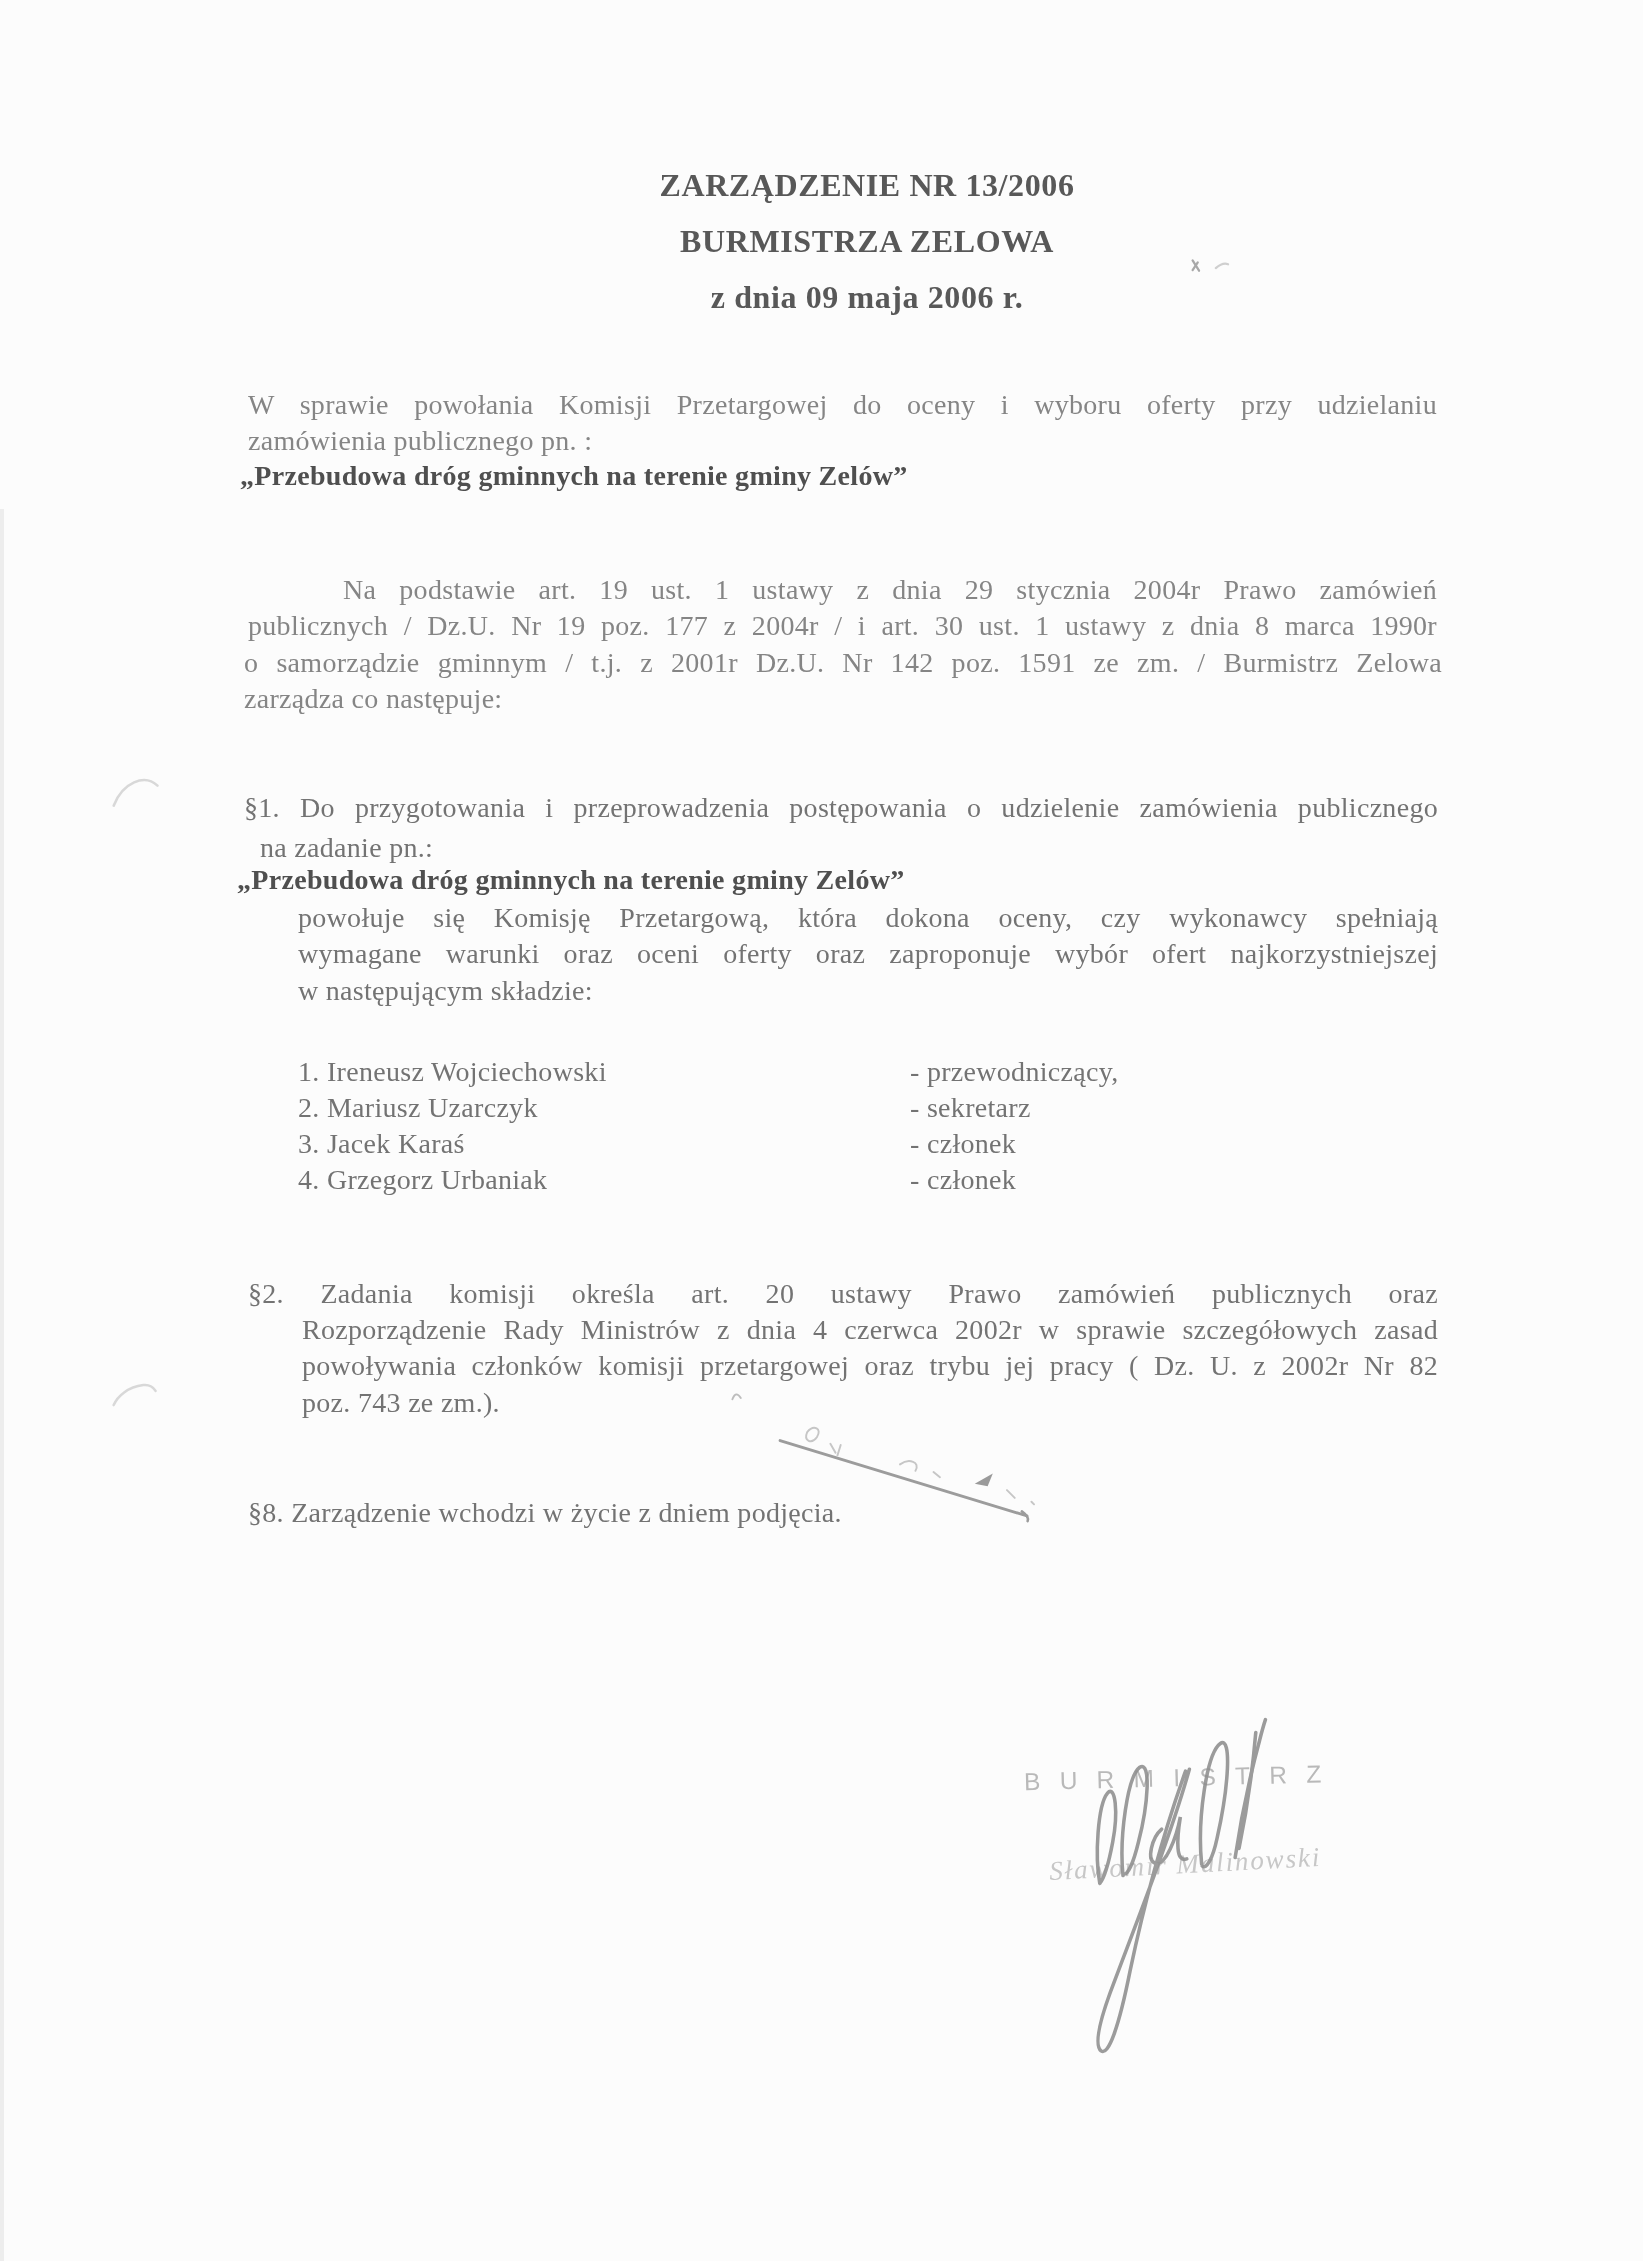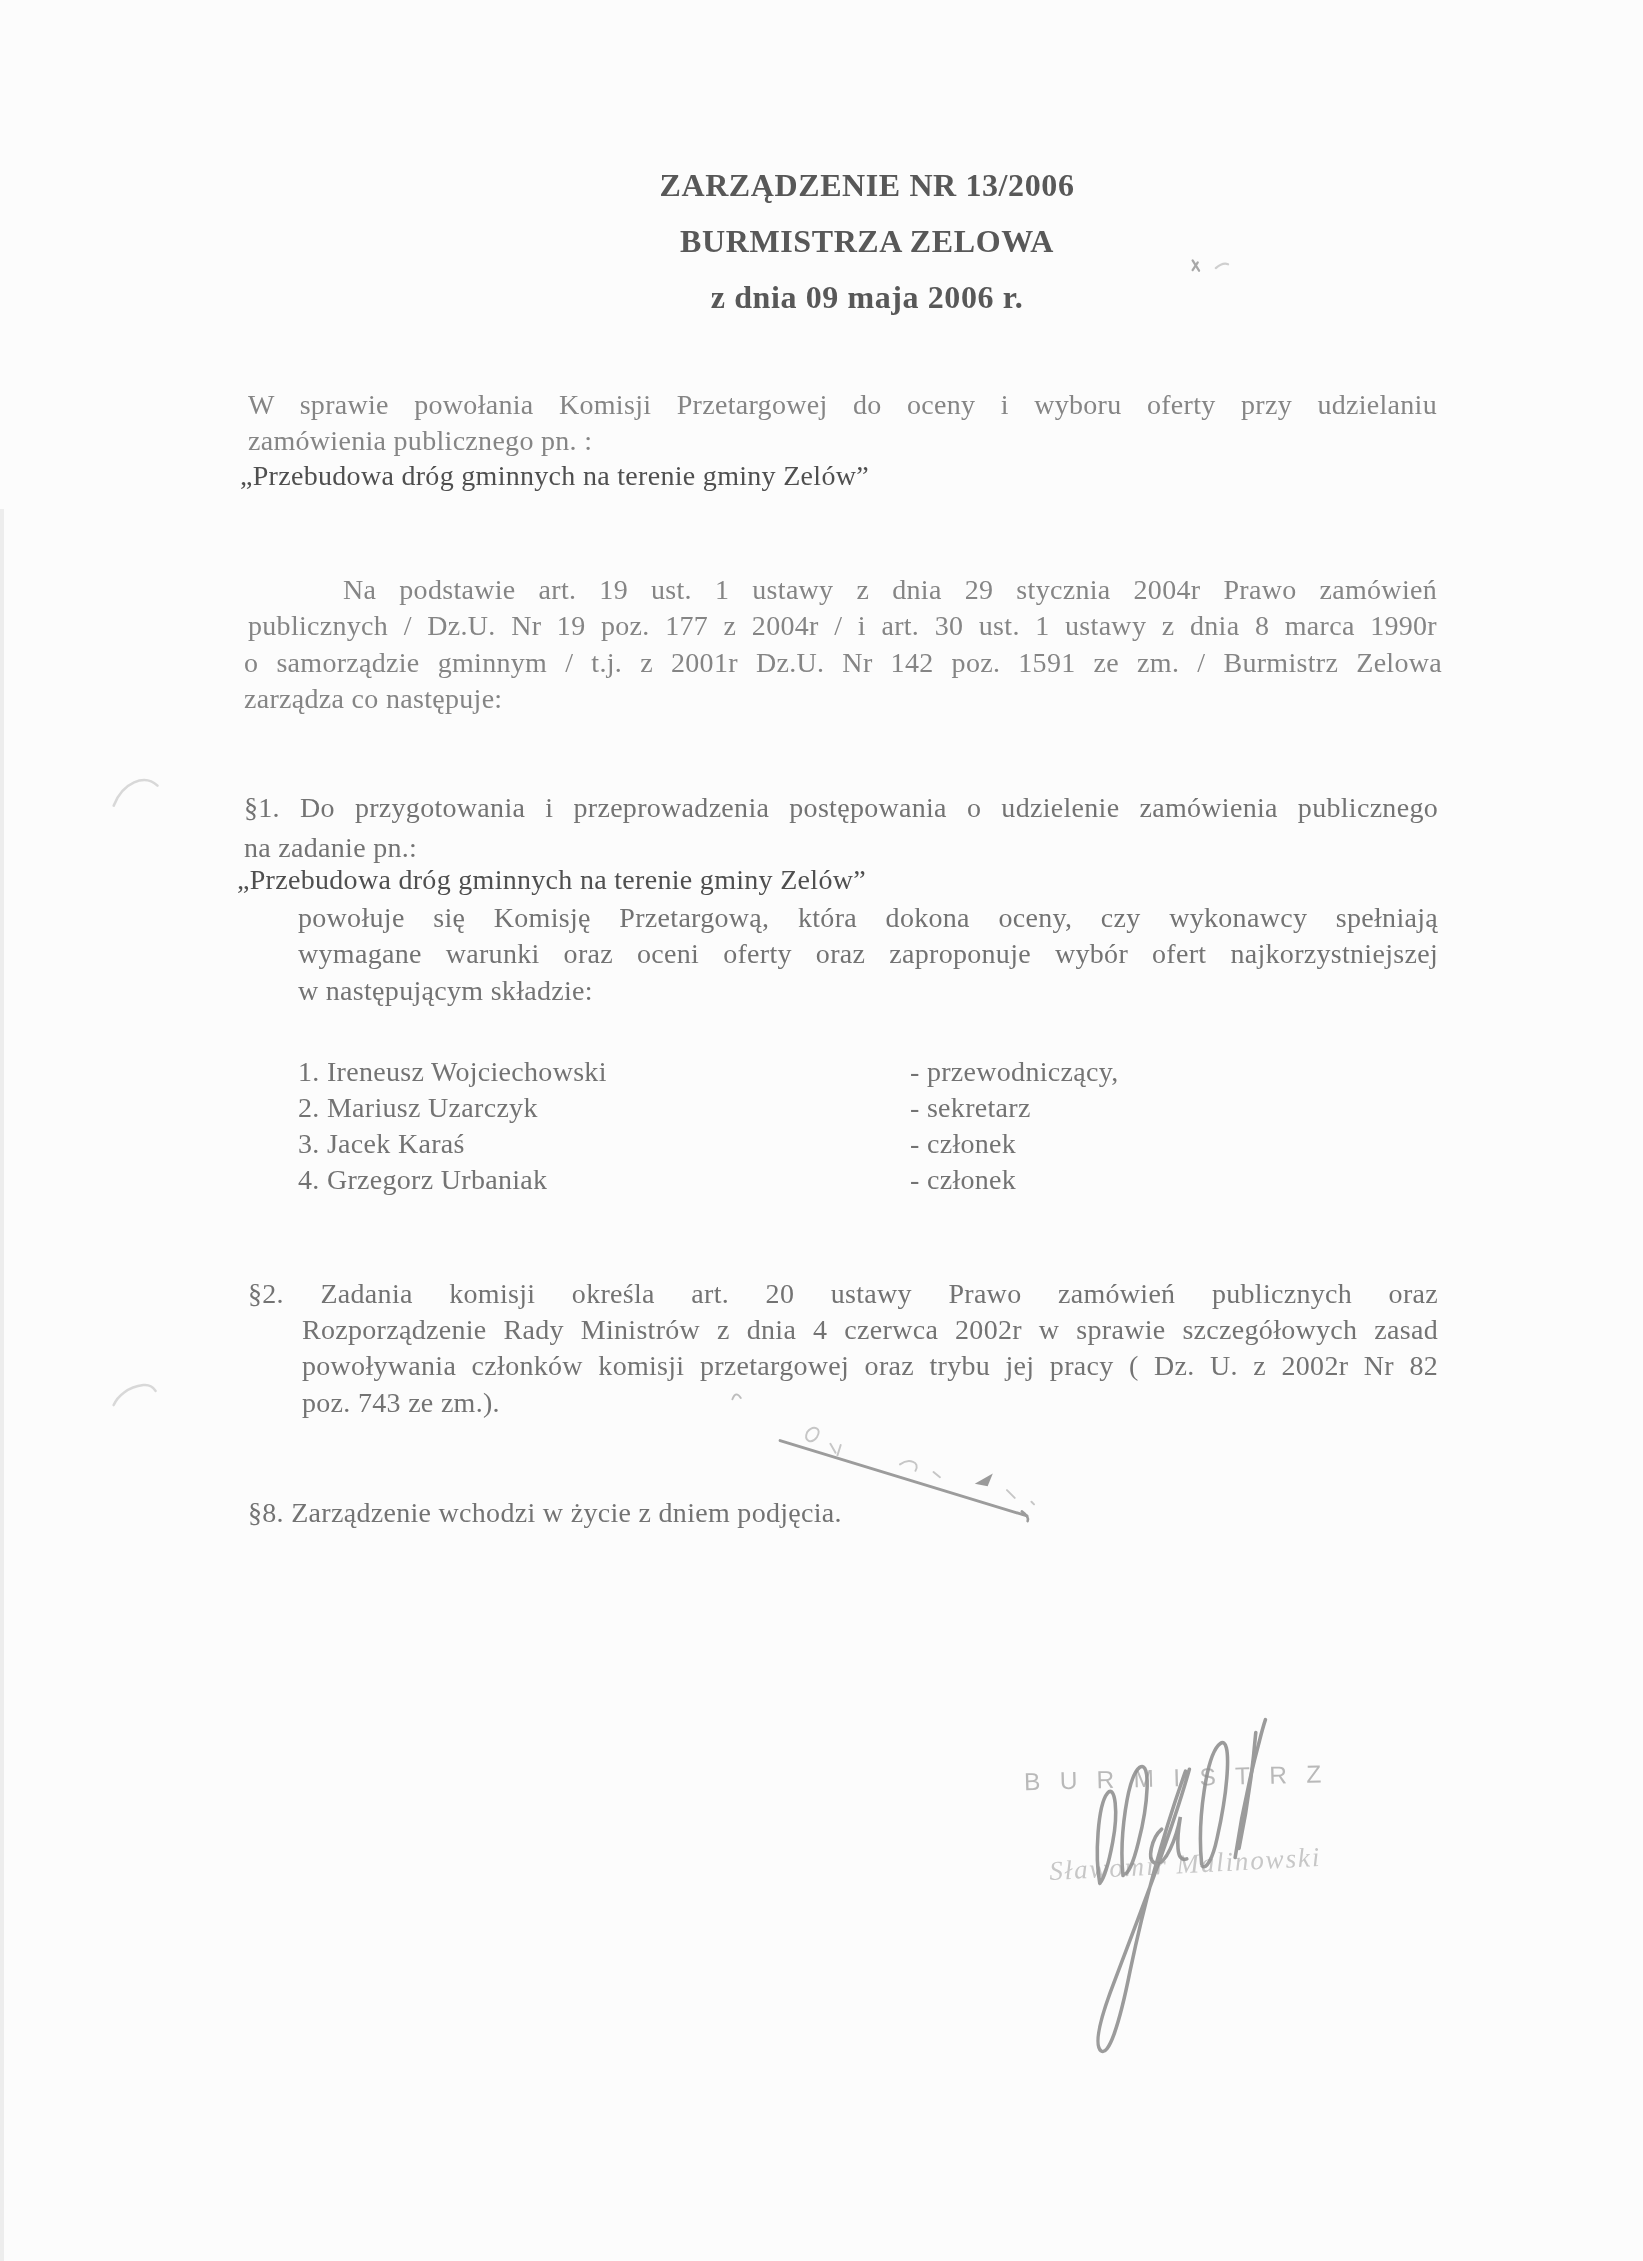--- a/index.html
+++ b/index.html
@@ -16,21 +16,21 @@
     line-height:36px;
     color:#737373;
     white-space:nowrap;
     letter-spacing:0.3px;
   }
   .just{
     white-space:normal;
     text-align:justify;
     text-align-last:justify;
   }
-  .bold{font-weight:normal;color:#4f4f4f;}
+  .bold{font-weight:bold;color:#4f4f4f;}
   .title-line{
     position:absolute;
     left:271px;width:1192px;
     text-align:center;
     font-size:32px;
     font-weight:bold;
     color:#585858;
     line-height:39px;
     letter-spacing:0.6px;
   }
@@ -79,21 +79,21 @@
   <div class="line just faded" style="top:387px;left:248px;width:1189px">W sprawie powołania Komisji Przetargowej do oceny i wyboru oferty przy udzielaniu</div>
   <div class="line faded" style="top:423px;left:248px">zamówienia  publicznego pn. :</div>
   <div class="line bold" style="top:458px;left:240px">„Przebudowa dróg gminnych na terenie gminy Zelów”</div>
 
   <div class="line just faded" style="top:572px;left:248px;width:1189px;text-indent:95px">Na podstawie art. 19 ust. 1 ustawy z dnia 29 stycznia 2004r Prawo zamówień</div>
   <div class="line just faded" style="top:608px;left:248px;width:1189px">publicznych  / Dz.U. Nr 19 poz. 177 z 2004r / i art. 30 ust. 1 ustawy z dnia 8 marca 1990r</div>
   <div class="line just faded" style="top:645px;left:244px;width:1198px">o samorządzie gminnym / t.j. z 2001r  Dz.U. Nr 142 poz. 1591 ze zm. / Burmistrz Zelowa</div>
   <div class="line faded" style="top:681px;left:244px">zarządza co następuje:</div>
 
   <div class="line just" style="top:790px;left:244px;width:1194px">§1. Do przygotowania i przeprowadzenia postępowania o udzielenie zamówienia publicznego</div>
-  <div class="line" style="top:830px;left:244px">na  zadanie pn.:</div>
+  <div class="line" style="top:830px;left:260px">na  zadanie pn.:</div>
   <div class="line bold" style="top:862px;left:237px">„Przebudowa dróg gminnych na terenie gminy Zelów”</div>
   <div class="line just" style="top:936px;left:298px;width:1140px">wymagane warunki oraz oceni oferty oraz zaproponuje wybór ofert najkorzystniejszej</div>
   <div class="line just" style="top:900px;left:298px;width:1140px">powołuje się Komisję Przetargową, która dokona oceny, czy wykonawcy spełniają</div>
   <div class="line" style="top:973px;left:298px">w następującym składzie:</div>
 
   <div class="line" style="top:1054px;left:298px">1. Ireneusz Wojciechowski</div>
   <div class="line" style="top:1054px;left:910px">- przewodniczący,</div>
   <div class="line" style="top:1090px;left:298px">2. Mariusz Uzarczyk</div>
   <div class="line" style="top:1090px;left:910px">- sekretarz</div>
   <div class="line" style="top:1126px;left:298px">3. Jacek Karaś</div>

